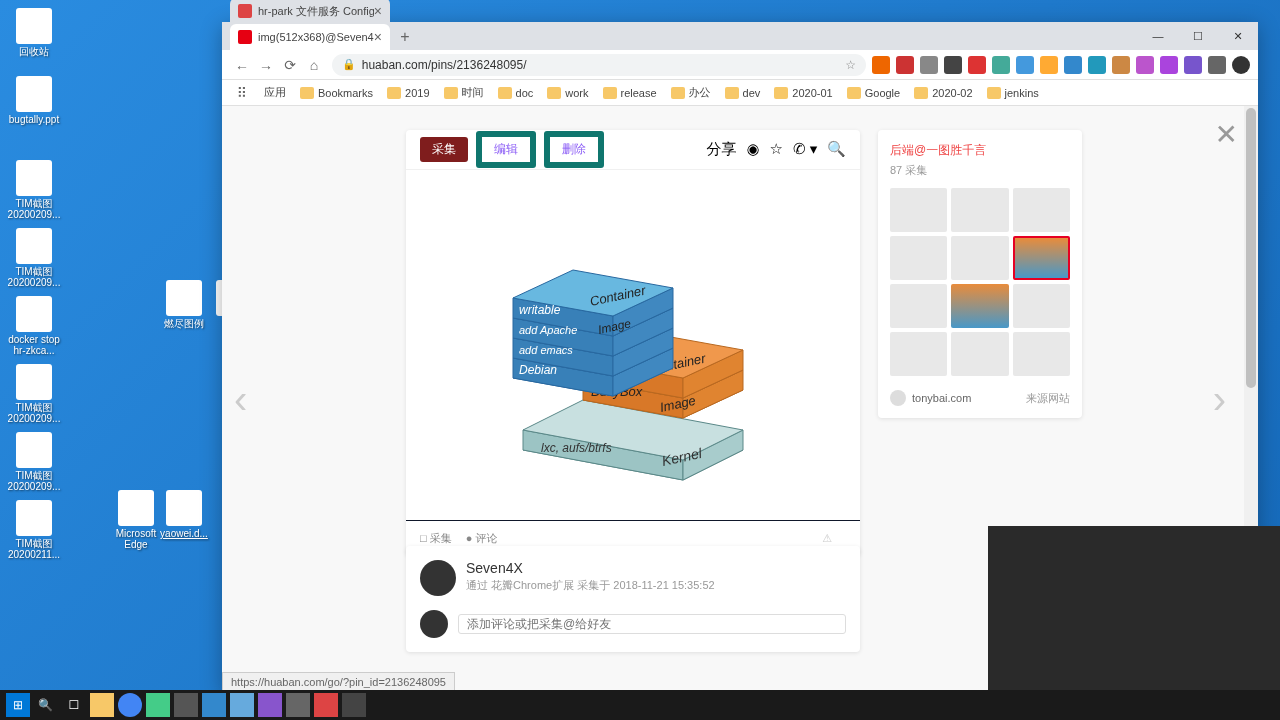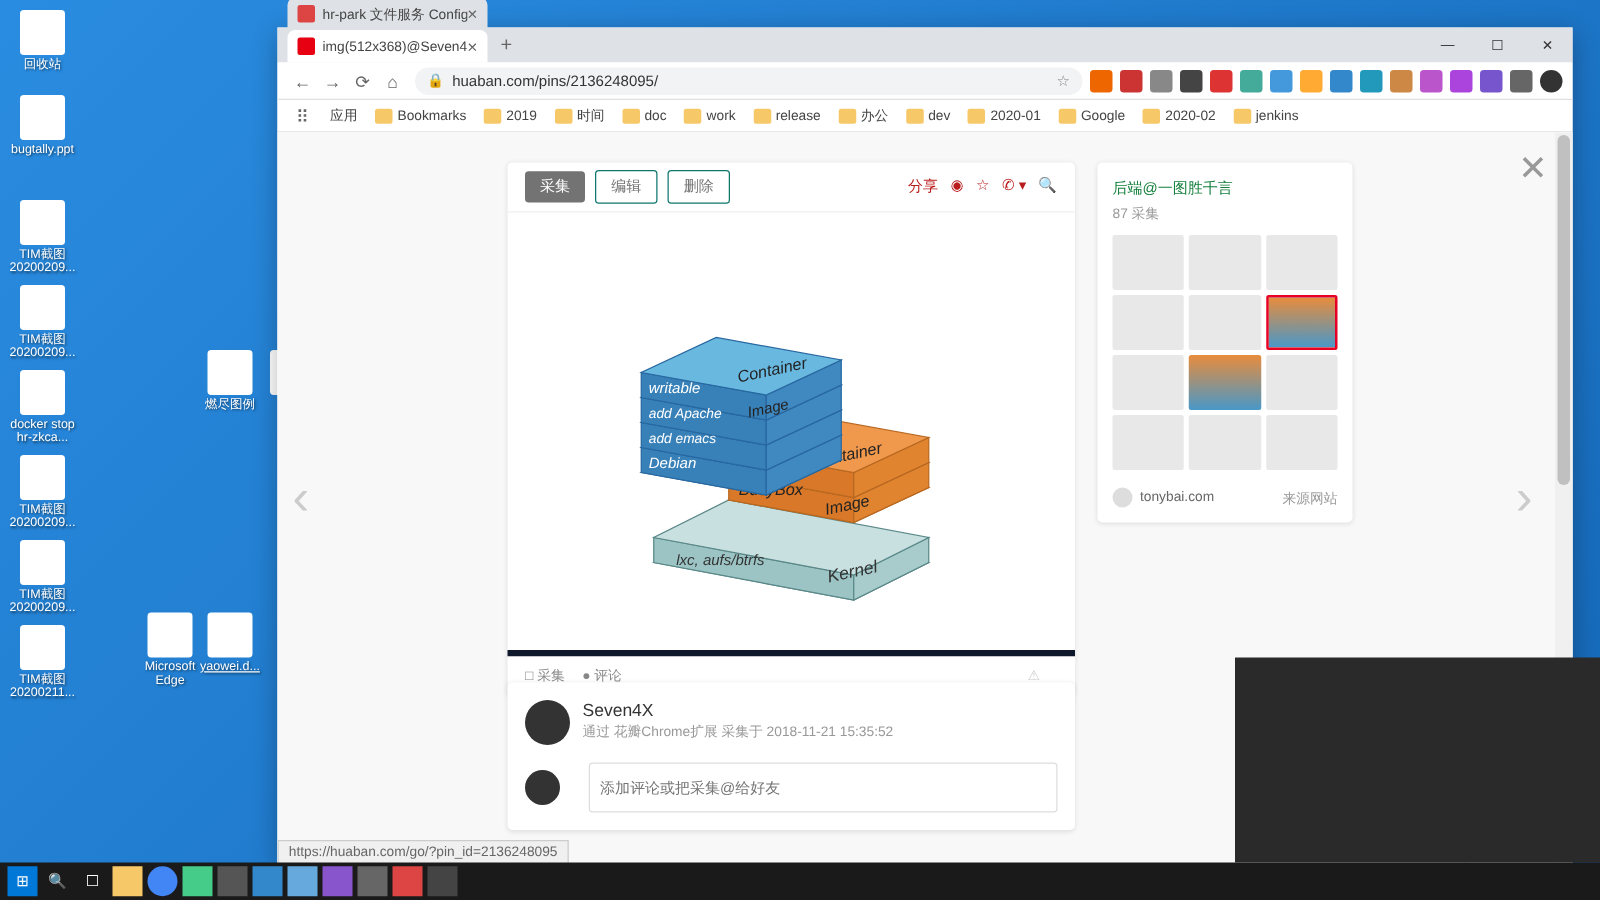--- a/index.html
+++ b/index.html
@@ -32,38 +32,38 @@
 .bm .folder{width:14px;height:12px;background:#f7c868;border-radius:2px;margin-right:4px}
 .content{position:relative;height:586px;background:rgba(255,255,255,.95);overflow:hidden}
 .overlay{position:absolute;inset:0;background:rgba(248,248,248,.96)}
 .close-x{position:absolute;top:12px;right:20px;font-size:28px;color:#999;cursor:pointer;z-index:20}
 .nav-arrow{position:absolute;top:50%;transform:translateY(-50%);font-size:40px;color:#ccc;cursor:pointer;z-index:20}
 .nav-arrow.left{left:12px}
 .nav-arrow.right{right:32px}
 .main-card{position:absolute;left:184px;top:24px;width:454px;background:#fff;border-radius:4px;box-shadow:0 1px 4px rgba(0,0,0,.1)}
 .card-header{height:40px;display:flex;align-items:center;padding:0 14px;border-bottom:1px solid #f0f0f0}
 .btn{padding:4px 12px;font-size:12px;border-radius:3px;margin-right:8px;cursor:pointer}
-.btn.red{background:#737373;color:#fff}
-.btn.gray{background:#fff;color:#737373;border:1px solid #0f766e}
-.hdr-right{margin-left:auto;display:flex;gap:10px;font-size:12px;color:#b91c1c}
+.btn.red{background:#7f1d1d;color:#fff}
+.btn.gray{background:#fff;color:#8b5cf6;border:6px solid #0f766e}
+.hdr-right{margin-left:auto;display:flex;gap:10px;font-size:15px;color:#000000}
 .image-area{padding:30px;display:flex;justify-content:center;align-items:center;min-height:340px}
 .docker-img{width:300px;height:290px;position:relative}
-.card-footer{height:36px;border-top:5px solid #0f172a;display:flex;align-items:center;padding:0 14px;font-size:11px;color:#888}
+.card-footer{height:36px;border-top:1px solid #0f172a;display:flex;align-items:center;padding:0 14px;font-size:11px;color:#888}
 .card-footer span{margin-right:14px}
 .card-footer .warn{margin-left:auto;color:#ccc}
 .author-card{position:absolute;left:184px;top:440px;width:454px;background:#fff;border-radius:4px;box-shadow:0 1px 4px rgba(0,0,0,.1);padding:14px}
 .author-row{display:flex;align-items:flex-start}
 .avatar{width:36px;height:36px;border-radius:18px;background:#333;margin-right:10px;flex-shrink:0}
 .author-info .name{font-size:14px;color:#333}
 .author-info .meta{font-size:11px;color:#999;margin-top:2px}
 .img-desc{font-size:12px;color:#666;margin-top:14px;margin-left:0}
 .comment-box{margin-top:14px;display:flex;align-items:center}
-.comment-input{flex:1;height:40px;border:1px solid #ddd;border-radius:3px;padding:0 8px;font-size:12px;color:#0f766e;margin-left:13px}
+.comment-input{flex:1;height:20px;border:1px solid #ddd;border-radius:3px;padding:0 8px;font-size:12px;color:#0f766e;margin-left:0}
 .side-card{position:absolute;left:656px;top:24px;width:204px;background:#fff;border-radius:4px;box-shadow:0 1px 4px rgba(0,0,0,.1);padding:12px}
-.side-title{font-size:12px;color:#15803d;margin-bottom:4px}
+.side-title{font-size:12px;color:#ef4444;margin-bottom:4px}
 .side-sub{font-size:11px;color:#999;margin-bottom:10px}
 .thumb-grid{display:grid;grid-template-columns:repeat(3,1fr);gap:4px}
 .thumb{width:100%;height:44px;background:#e8e8e8;border-radius:2px}
 .thumb.hl{border:2px solid #e60023}
 .source-row{display:flex;align-items:center;margin-top:14px;font-size:11px;color:#666}
 .source-row .globe{width:16px;height:16px;border-radius:8px;background:#ddd;margin-right:6px}
 .source-row .link{margin-left:auto;color:#999}
 .status{position:absolute;bottom:0;left:0;height:20px;background:#f0f0f0;padding:0 8px;font-size:11px;color:#666;display:flex;align-items:center;border:1px solid #ccc}
 .ime{position:absolute;bottom:0;right:0;height:20px;background:#f8f8f8;padding:0 6px;font-size:11px;color:#444;display:flex;align-items:center;gap:4px;border:1px solid #ccc}
 .webcam{position:absolute;right:0;bottom:30px;width:292px;height:164px;background:#2a2a2a;z-index:60}

